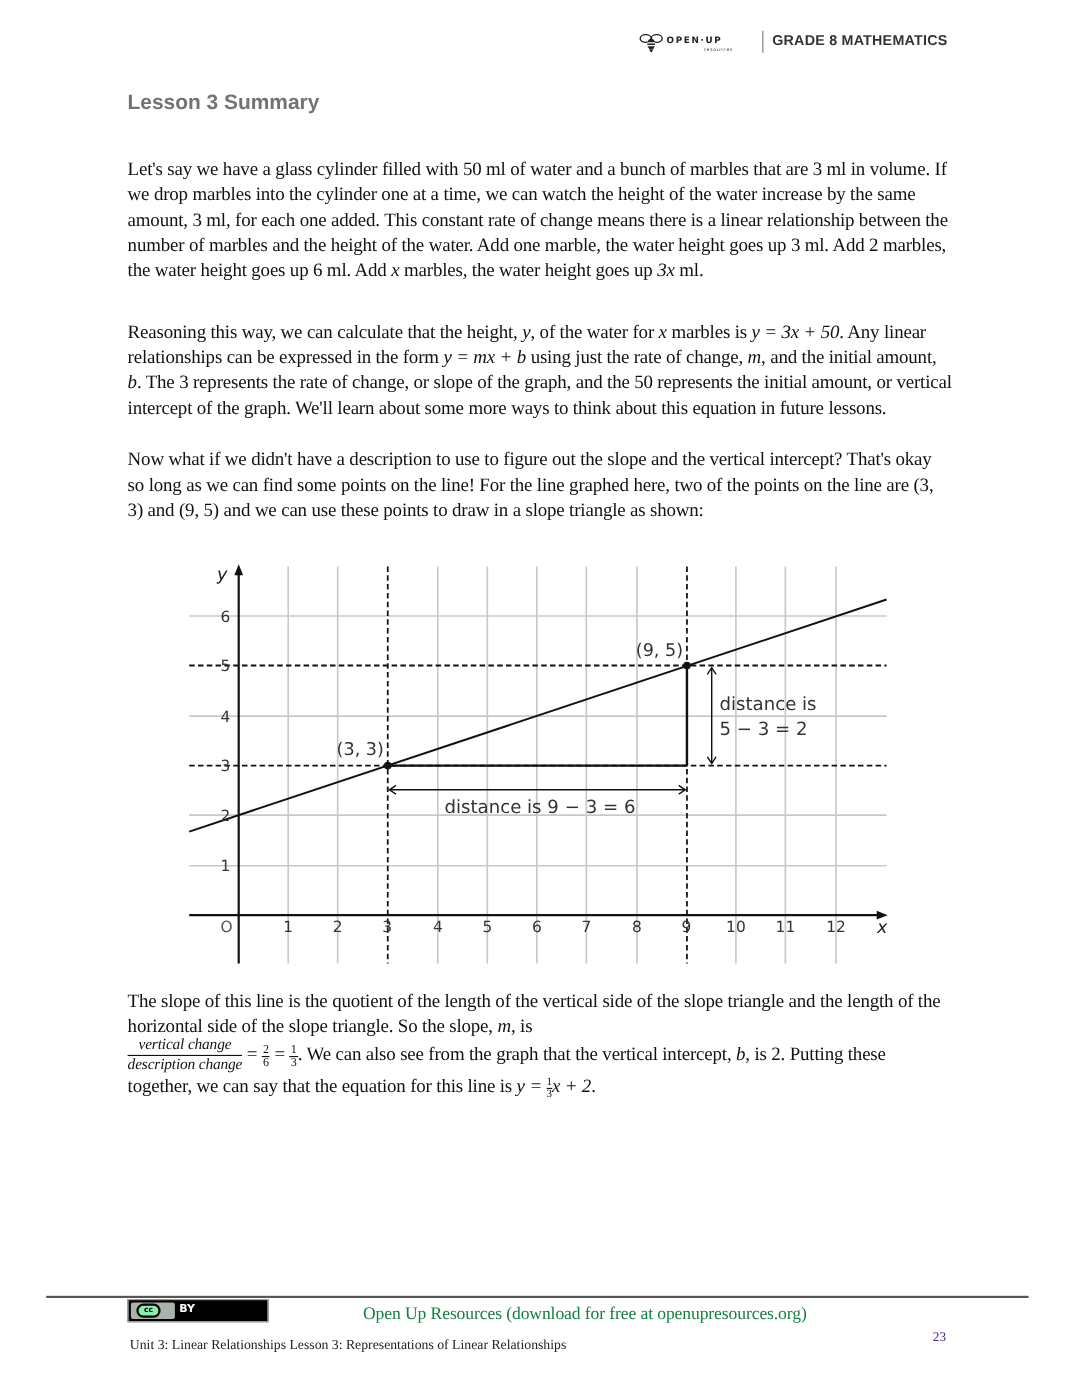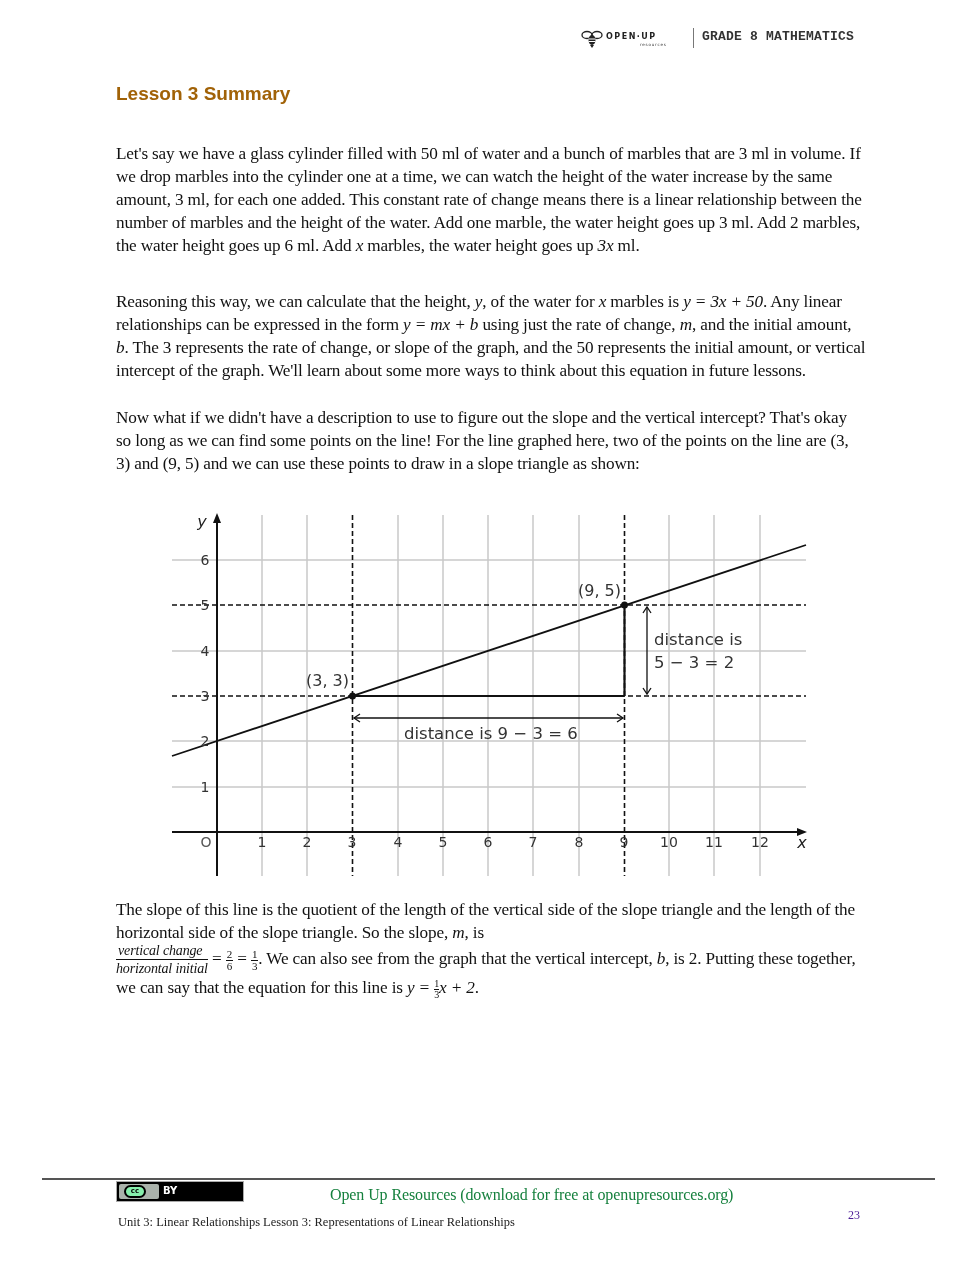--- a/index.html
+++ b/index.html
@@ -3,30 +3,30 @@
 <meta charset="utf-8">
 <style>
   html, body { margin:0; padding:0; background:#ffffff; }
   body { width:979px; height:1266px; position:relative; overflow:hidden;
          font-family:"Liberation Serif","DejaVu Serif",serif; color:#111; }
   .header { position:absolute; top:26px; left:578px; width:290px; height:26px; }
   .logo { position:absolute; left:2px; top:2px; width:100px; height:22px; }
   .logo-text { position:absolute; left:26px; top:4px; font-family:"DejaVu Sans",sans-serif; font-weight:bold; font-size:8px; letter-spacing:1.5px; color:#222; }
   .logo-sub { position:absolute; left:60px; top:14px; font-family:"DejaVu Sans",sans-serif; font-size:4px; letter-spacing:0.8px; color:#333; }
   .hdr-divider { position:absolute; left:115px; top:2px; width:1px; height:20px; background:#777; }
-  .hdr-title { position:absolute; left:124px; top:3px; font-family:Liberation Mono, monospace; font-weight:bold; font-size:13px; color:#333; letter-spacing:0.2px; }
-  .lesson-title { position:absolute; left:116px; top:83px; font-family:"Liberation Sans","DejaVu Sans",sans-serif; font-weight:bold; font-size:19px; color:#a16207; }
+  .hdr-title { position:absolute; left:124px; top:3px; font-family:Liberation Sans, sans-serif; font-weight:bold; font-size:13px; color:#333; letter-spacing:0.2px; }
+  .lesson-title { position:absolute; left:116px; top:83px; font-family:"Liberation Sans","DejaVu Sans",sans-serif; font-weight:bold; font-size:19px; color:#737373; }
   .para { position:absolute; left:116px; width:750px; font-size:17.2px; line-height:23px; letter-spacing:-0.15px; }
   .p1 { top:122px;margin-top:20px; }
   .p2 { top:274px;margin-top:16px; }
   .p3 { top:406px; }
   .p4 { top:898px; }
   .m { font-style:italic; font-family:"Liberation Serif",serif; }
   .mn { font-family:"Liberation Serif",serif; }
-  .frac { display:inline-block; vertical-align:middle; font-style:italic; line-height:1; }
+  .frac { display:inline-block; vertical-align:middle; text-align:center; font-style:italic; line-height:1; }
   .frac .num { display:block; border-bottom:1px solid #111; padding:0 2px 1px; font-size:14px; }
   .frac .den { display:block; padding-top:2px; font-size:14px; }
   .sfrac { display:inline-block; vertical-align:middle; text-align:center; line-height:1; font-size:11px; }
   .sfrac .num { display:block; border-bottom:1px solid #111; padding:0 1px; }
   .sfrac .den { display:block; }
   .tfrac { display:inline-block; vertical-align:middle; text-align:center; line-height:0.95; font-size:10px; }
   .tfrac .num { display:block; border-bottom:1px solid #111; }
   .graph { position:absolute; left:160px; top:505px; width:660px; height:380px; }
   .footer-rule { position:absolute; left:42px; top:1178px; width:893px; height:2px; background:#555; }
   .cc-badge { position:absolute; left:116px; top:1181px; width:128px; height:21px; background:#000; border:1px solid #aaa; box-sizing:border-box; }
@@ -149,21 +149,21 @@
     <text x="306" y="686" font-size="16" fill="#333">(3, 3)</text>
     <text x="578" y="596" font-size="16" fill="#333">(9, 5)</text>
     <text x="404" y="739" font-size="16.5" fill="#333">distance is 9 − 3 = 6</text>
     <text x="654" y="645" font-size="16.5" fill="#333">distance is</text>
     <text x="654" y="668" font-size="16.5" fill="#333">5 − 3 = 2</text>
   </svg>
 </div>
 
 <div class="para p4">
   <span>The slope of this line is the quotient of the length of the vertical side of the slope triangle and the length of the horizontal side of the slope triangle. So the slope, </span><span class="m">m</span><span>, is</span><br>
-  <span class="frac"><span class="num">vertical change</span><span class="den">horizontal initial</span></span>
+  <span class="frac"><span class="num">vertical change</span><span class="den">description change</span></span>
   <span>=</span>
   <span class="sfrac"><span class="num">2</span><span class="den">6</span></span>
   <span>=</span>
   <span class="sfrac"><span class="num">1</span><span class="den">3</span></span><span>. We can also see from the graph that the vertical intercept, </span><span class="m">b</span><span>, is 2. Putting these together, we can say that the equation for this line is </span><span class="m">y = </span><span class="tfrac"><span class="num">1</span><span class="den">3</span></span><span class="m">x + 2</span><span>.</span>
 </div>
 
 <div class="footer-rule"></div>
 <div class="cc-badge">
   <div class="cc-left">
       <div class="cc-circle">cc</div>

